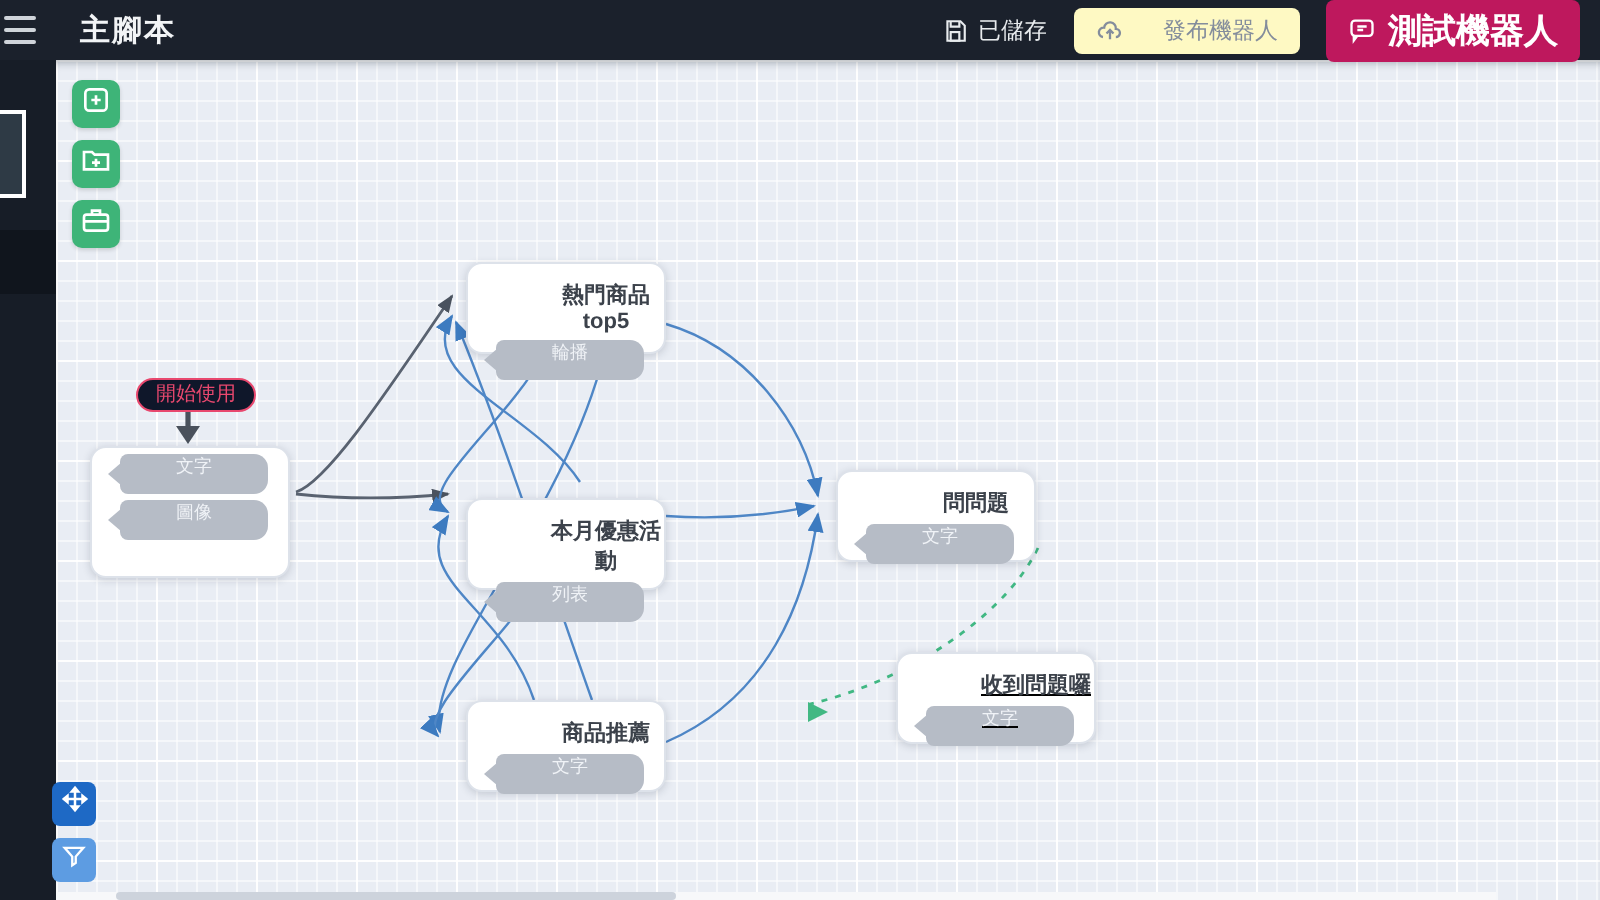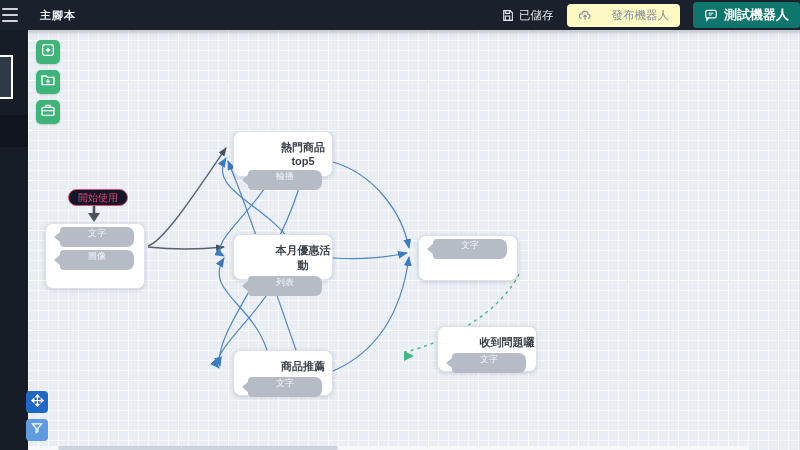--- a/index.html
+++ b/index.html
@@ -5,27 +5,27 @@
   html,body{margin:0;padding:0;}
   body{width:800px;height:450px;overflow:hidden;position:relative;
        font-family:"Liberation Sans",sans-serif;background:#e9edf4;}
 
   
   .topbar{position:absolute;left:0;top:0;width:800px;height:30px;background:#1b212c;
           display:flex;align-items:center;z-index:30;}
   .hamburger{width:16px;height:14px;margin-left:2px;display:flex;flex-direction:column;
              justify-content:space-between;cursor:pointer;}
   .hamburger span{display:block;height:2px;background:#cfd4da;border-radius:1px;}
-  .tb-title{color:#f2f4f6;font-size:11px;font-weight:bold;margin-left:22px;letter-spacing:1px;}
-  .tb-right{margin-left:auto;display:flex;align-items:center;gap:13px;}
+  .tb-title{color:#f2f4f6;font-size:15px;font-weight:bold;margin-left:22px;letter-spacing:1px;}
+  .tb-right{margin-left:auto;display:flex;align-items:center;gap:13px;padding-right:10px;}
   .save-group{display:flex;align-items:center;gap:5px;color:#e8ebee;font-size:11.5px;}
   .btn-publish{display:flex;align-items:center;gap:20px;background:#fef9c3;color:#848d9c;
                font-size:11.5px;padding:4px 11px;border-radius:4px;cursor:pointer;}
-  .btn-test{display:flex;align-items:center;gap:6px;background:#0f766e;color:#fff;
-            font-size:13px;padding:4px 11px;border-radius:4px;cursor:pointer;font-weight:bold;}
+  .btn-test{display:flex;align-items:center;gap:6px;background:#be185d;color:#fff;
+            font-size:17px;padding:4px 11px;border-radius:4px;cursor:pointer;font-weight:bold;}
   .tbicon{display:inline-flex;}
 
   
   .sidebar{position:absolute;left:0;top:30px;width:28px;height:420px;background:#171d27;z-index:20;}
   .sidebar .band{position:absolute;left:0;top:85px;width:28px;height:32px;background:#10151d;}
   .sidebar .thumb{position:absolute;left:-9px;top:25px;width:18px;height:40px;
                   background:#2e3a45;border:2px solid #ffffff;}
 
   
   .canvas{position:absolute;left:28px;top:30px;width:772px;height:420px;background-color:#e9edf4;
@@ -47,24 +47,24 @@
   .node{position:absolute;width:100px;background:#ffffff;border:1px solid #dde2ea;border-radius:8px;
         box-shadow:0 1px 4px rgba(30,40,60,.18);z-index:10;cursor:grab;box-sizing:border-box;}
   .node .ntitle{text-align:center;font-size:11px;font-weight:bold;color:#3c424b;margin-top:8px;padding-left:40px;}
   .tag{position:relative;height:20px;line-height:13px;margin:3px 10px 0 14px;background:#b6bcc6;
        border-radius:4px 7px 7px 4px;color:#f0f3f7;font-size:9px;text-align:center;}
   .tag::before{content:'';position:absolute;left:-6px;top:50%;transform:translateY(-50%);
        border-top:6.5px solid transparent;border-bottom:6.5px solid transparent;
        border-right:7px solid #b6bcc6;}
   .n-intro{left:45px;top:223px;height:66px;}
   .n-top5{left:233px;top:131px;height:46px;}
-  .n-promo{left:233px;top:234px;height:46px;}
+  .n-promo{left:233px;top:249px;height:46px;}
   .n-recommend{left:233px;top:350px;height:46px;}
   .n-ask{left:418px;top:235px;height:46px;}
-  .n-received{left:437px;top:326px;height:46px;}
+  .n-received{left:448px;top:326px;height:46px;text-decoration:underline;}
 
   .start-badge{position:absolute;left:68px;top:189px;z-index:10;background:#0f172a;
        border:1.5px solid #e8486e;color:#e8486e;font-size:10px;line-height:13px;
        padding:1px 9px;border-radius:10px;}
 
   
   .gbtn{position:absolute;left:36px;width:24px;height:24px;border-radius:5px;background:#3eb478;
         display:flex;align-items:center;justify-content:center;cursor:pointer;z-index:15;
         box-shadow:0 1px 2px rgba(0,0,0,.15);}
   .gbtn.b1{top:40px;} .gbtn.b2{top:70px;} .gbtn.b3{top:100px;}
@@ -194,20 +194,21 @@
 </div>
 <div class="node n-promo">
   <div class="ntitle">本月優惠活動</div>
   <div class="tag">列表</div>
 </div>
 <div class="node n-recommend">
   <div class="ntitle">商品推薦</div>
   <div class="tag">文字</div>
 </div>
 <div class="node n-ask">
+  <div class="ntitle">問問題</div>
   <div class="tag">文字</div>
 </div>
 <div class="node n-received">
   <div class="ntitle">收到問題囉</div>
   <div class="tag">文字</div>
 </div>
 
 <div class="bbtn pan">
   <span>
     <svg width="15" height="15" viewBox="0 0 24 24" fill="none" stroke="#ffffff" stroke-width="2">

